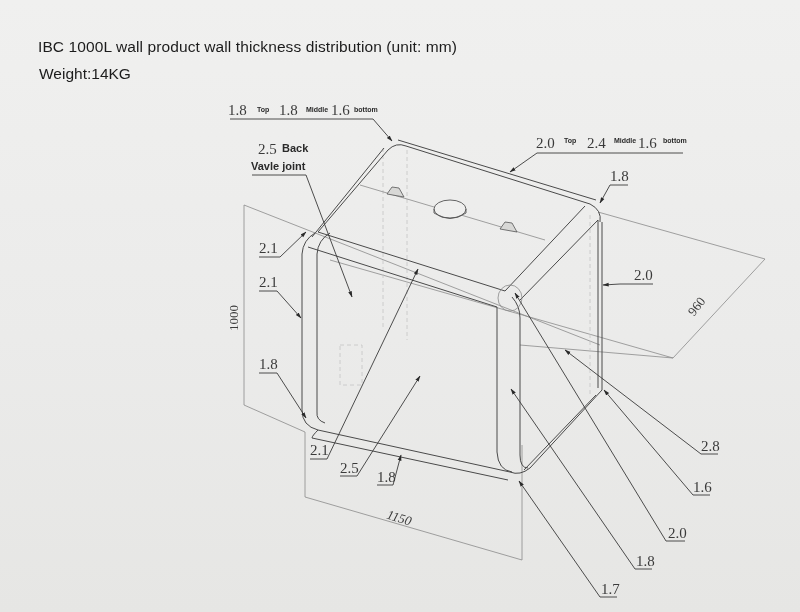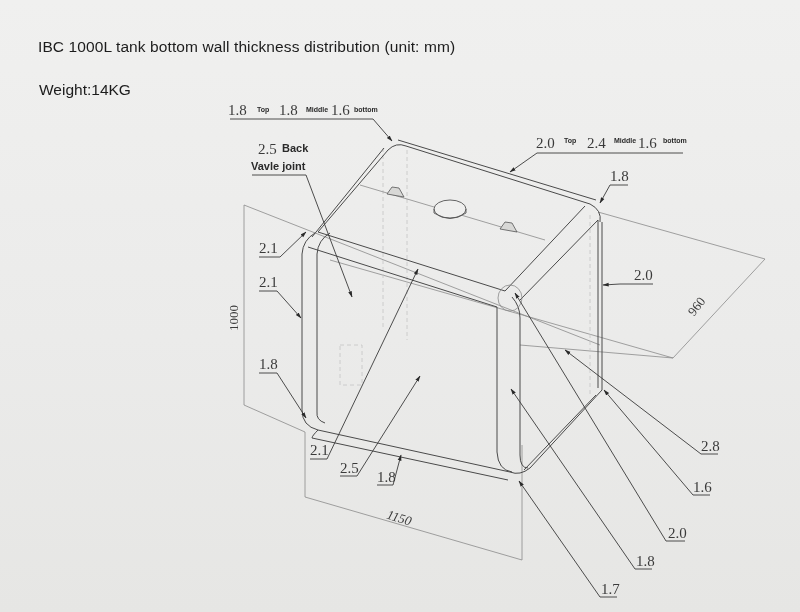--- a/index.html
+++ b/index.html
@@ -8,21 +8,21 @@
     background: linear-gradient(180deg, #f0f0ef 0%, #ebebea 55%, #e6e6e4 100%);
     position: relative;
     font-family: "Liberation Sans", "DejaVu Sans", sans-serif;
   }
   .title {
     position: absolute; left: 38px; top: 38px;
     font-size: 15.5px; color: #1c1c1c; letter-spacing: 0.1px;
   }
   .weight {
     position: absolute; left: 39px; top: 65px;
-    font-size: 15.5px; color: #1c1c1c; margin-top: 16px;
+    font-size: 15.5px; color: #1c1c1c;
   }
   svg.drawing { position: absolute; left: 0; top: 0; }
   .ln { stroke: #4a4a4a; stroke-width: 1; fill: none; }
   .thin { stroke: #8a8a8a; stroke-width: 0.8; fill: none; }
   .faint { stroke: #c4c4c4; stroke-width: 0.8; fill: none; stroke-dasharray: 4 3; }
   .lead { stroke: #3a3a3a; stroke-width: 0.9; fill: none; }
   .num {
     font-family: "Liberation Serif", "DejaVu Serif", serif;
     font-size: 15px; fill: #3a3a3a;
   }
@@ -36,21 +36,21 @@
   }
   .dim {
     font-family: "Liberation Serif", "DejaVu Serif", serif;
     font-size: 13px; fill: #3a3a3a;
   }
   .arrow { fill: #2a2a2a; }
 </style>
 </head>
 <body>
 
-<div class="title">IBC 1000L tank bottom wall thickness distribution (unit: mm)</div>
+<div class="title">IBC 1000L wall product wall thickness distribution (unit: mm)</div>
 <div class="weight">Weight:14KG</div>
 
 <svg class="drawing" width="800" height="612" viewBox="0 0 800 612">
   <defs>
     <marker id="ah" viewBox="0 0 10 10" refX="9" refY="5" markerWidth="7" markerHeight="7" orient="auto-start-reverse">
       <path d="M0,2 L10,5 L0,8 z" class="arrow"></path>
     </marker>
   </defs>
 
   <g>

